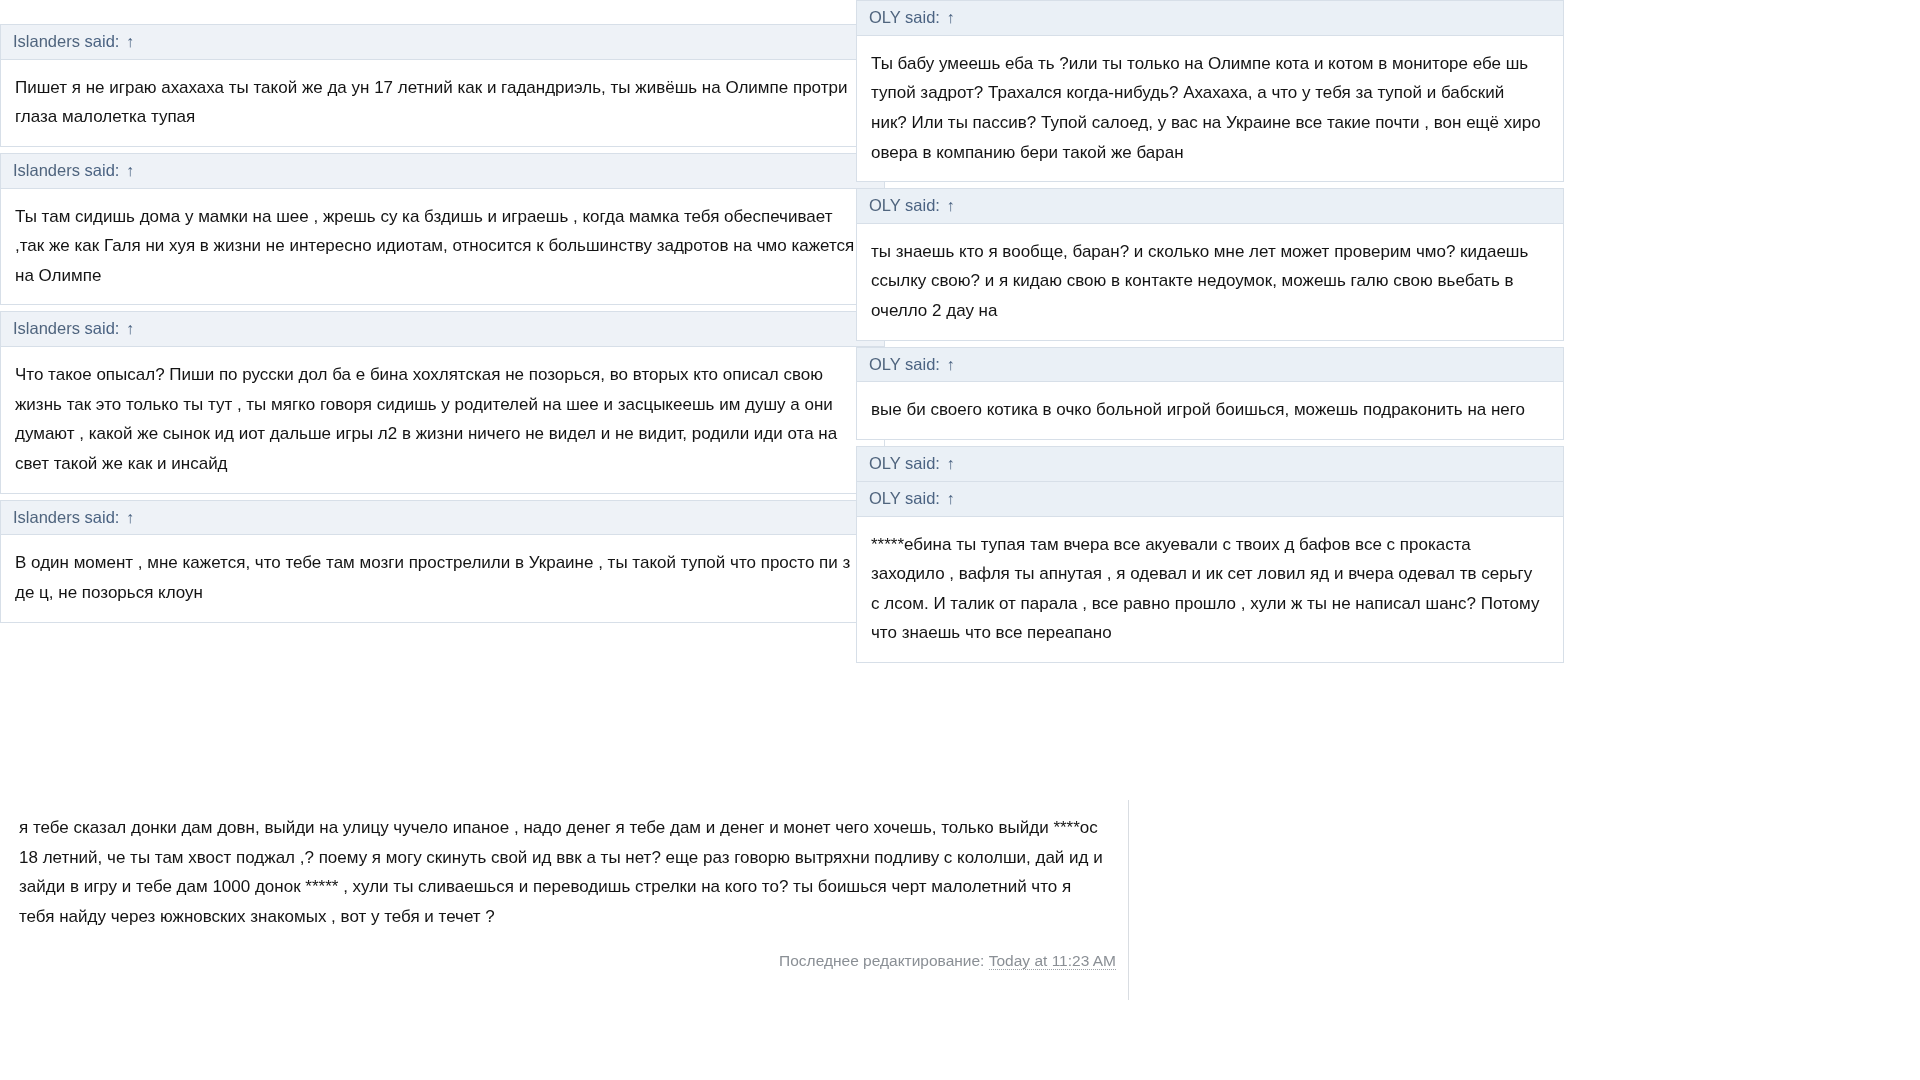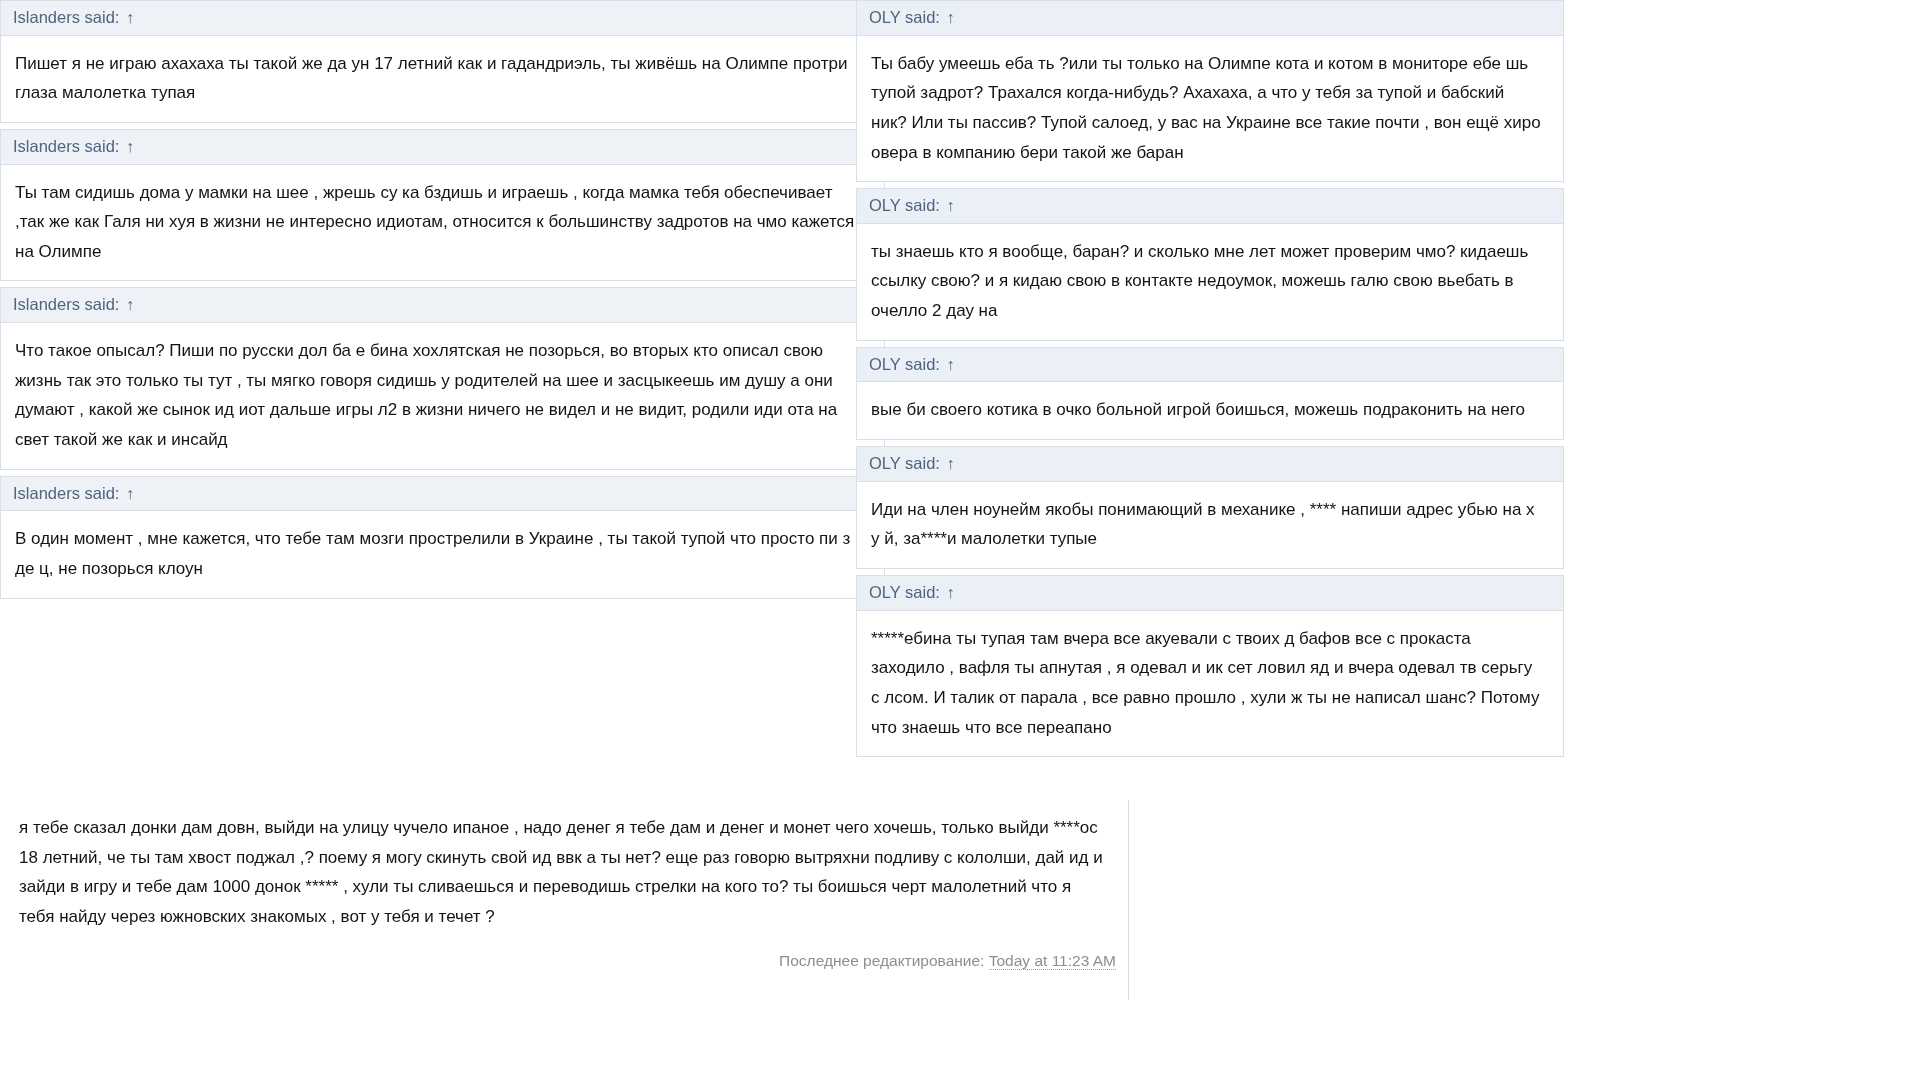--- a/index.html
+++ b/index.html
@@ -17,21 +17,21 @@
   }
   .page {
     position: relative;
     width: 1920px;
     height: 1080px;
   }
   .column {
     position: absolute;
     top: 0;
   }
-  .col-left { left: 0; width: 885px; }
+  .col-left { left: 0; width: 885px; margin-top: 24px; }
   .col-right { left: 856px; width: 708px; }
 
   .quote-block {
     margin: 0 0 0 0;
   }
   .quote-head {
     background: #eef2f7;
     border: 1px solid #d7dfe8;
     border-bottom: none;
     padding: 7px 10px 7px 12px;
@@ -181,23 +181,20 @@
         <p>вые би своего котика в очко больной игрой боишься, можешь подраконить на него</p>
       </div>
     </div>
 
     <div class="quote-block">
       <div class="quote-head">
         <span class="who">OLY</span>
         <span>said:</span>
         <a class="arrow" href="#">↑</a>
       </div>
-      <div class="quote-body">
-        <p>Иди на член ноунейм якобы понимающий в механике , **** напиши адрес убью на х у й, за****и малолетки тупые</p>
-      </div>
     </div>
 
     <div class="quote-block">
       <div class="quote-head">
         <span class="who">OLY</span>
         <span>said:</span>
         <a class="arrow" href="#">↑</a>
       </div>
       <div class="quote-body">
         <p>*****ебина ты тупая там вчера все акуевали с твоих д бафов все с прокаста заходило , вафля ты апнутая , я одевал и ик сет ловил яд и вчера одевал тв серьгу с лсом. И талик от парала , все равно прошло , хули ж ты не написал шанс? Потому что знаешь что все переапано</p>

